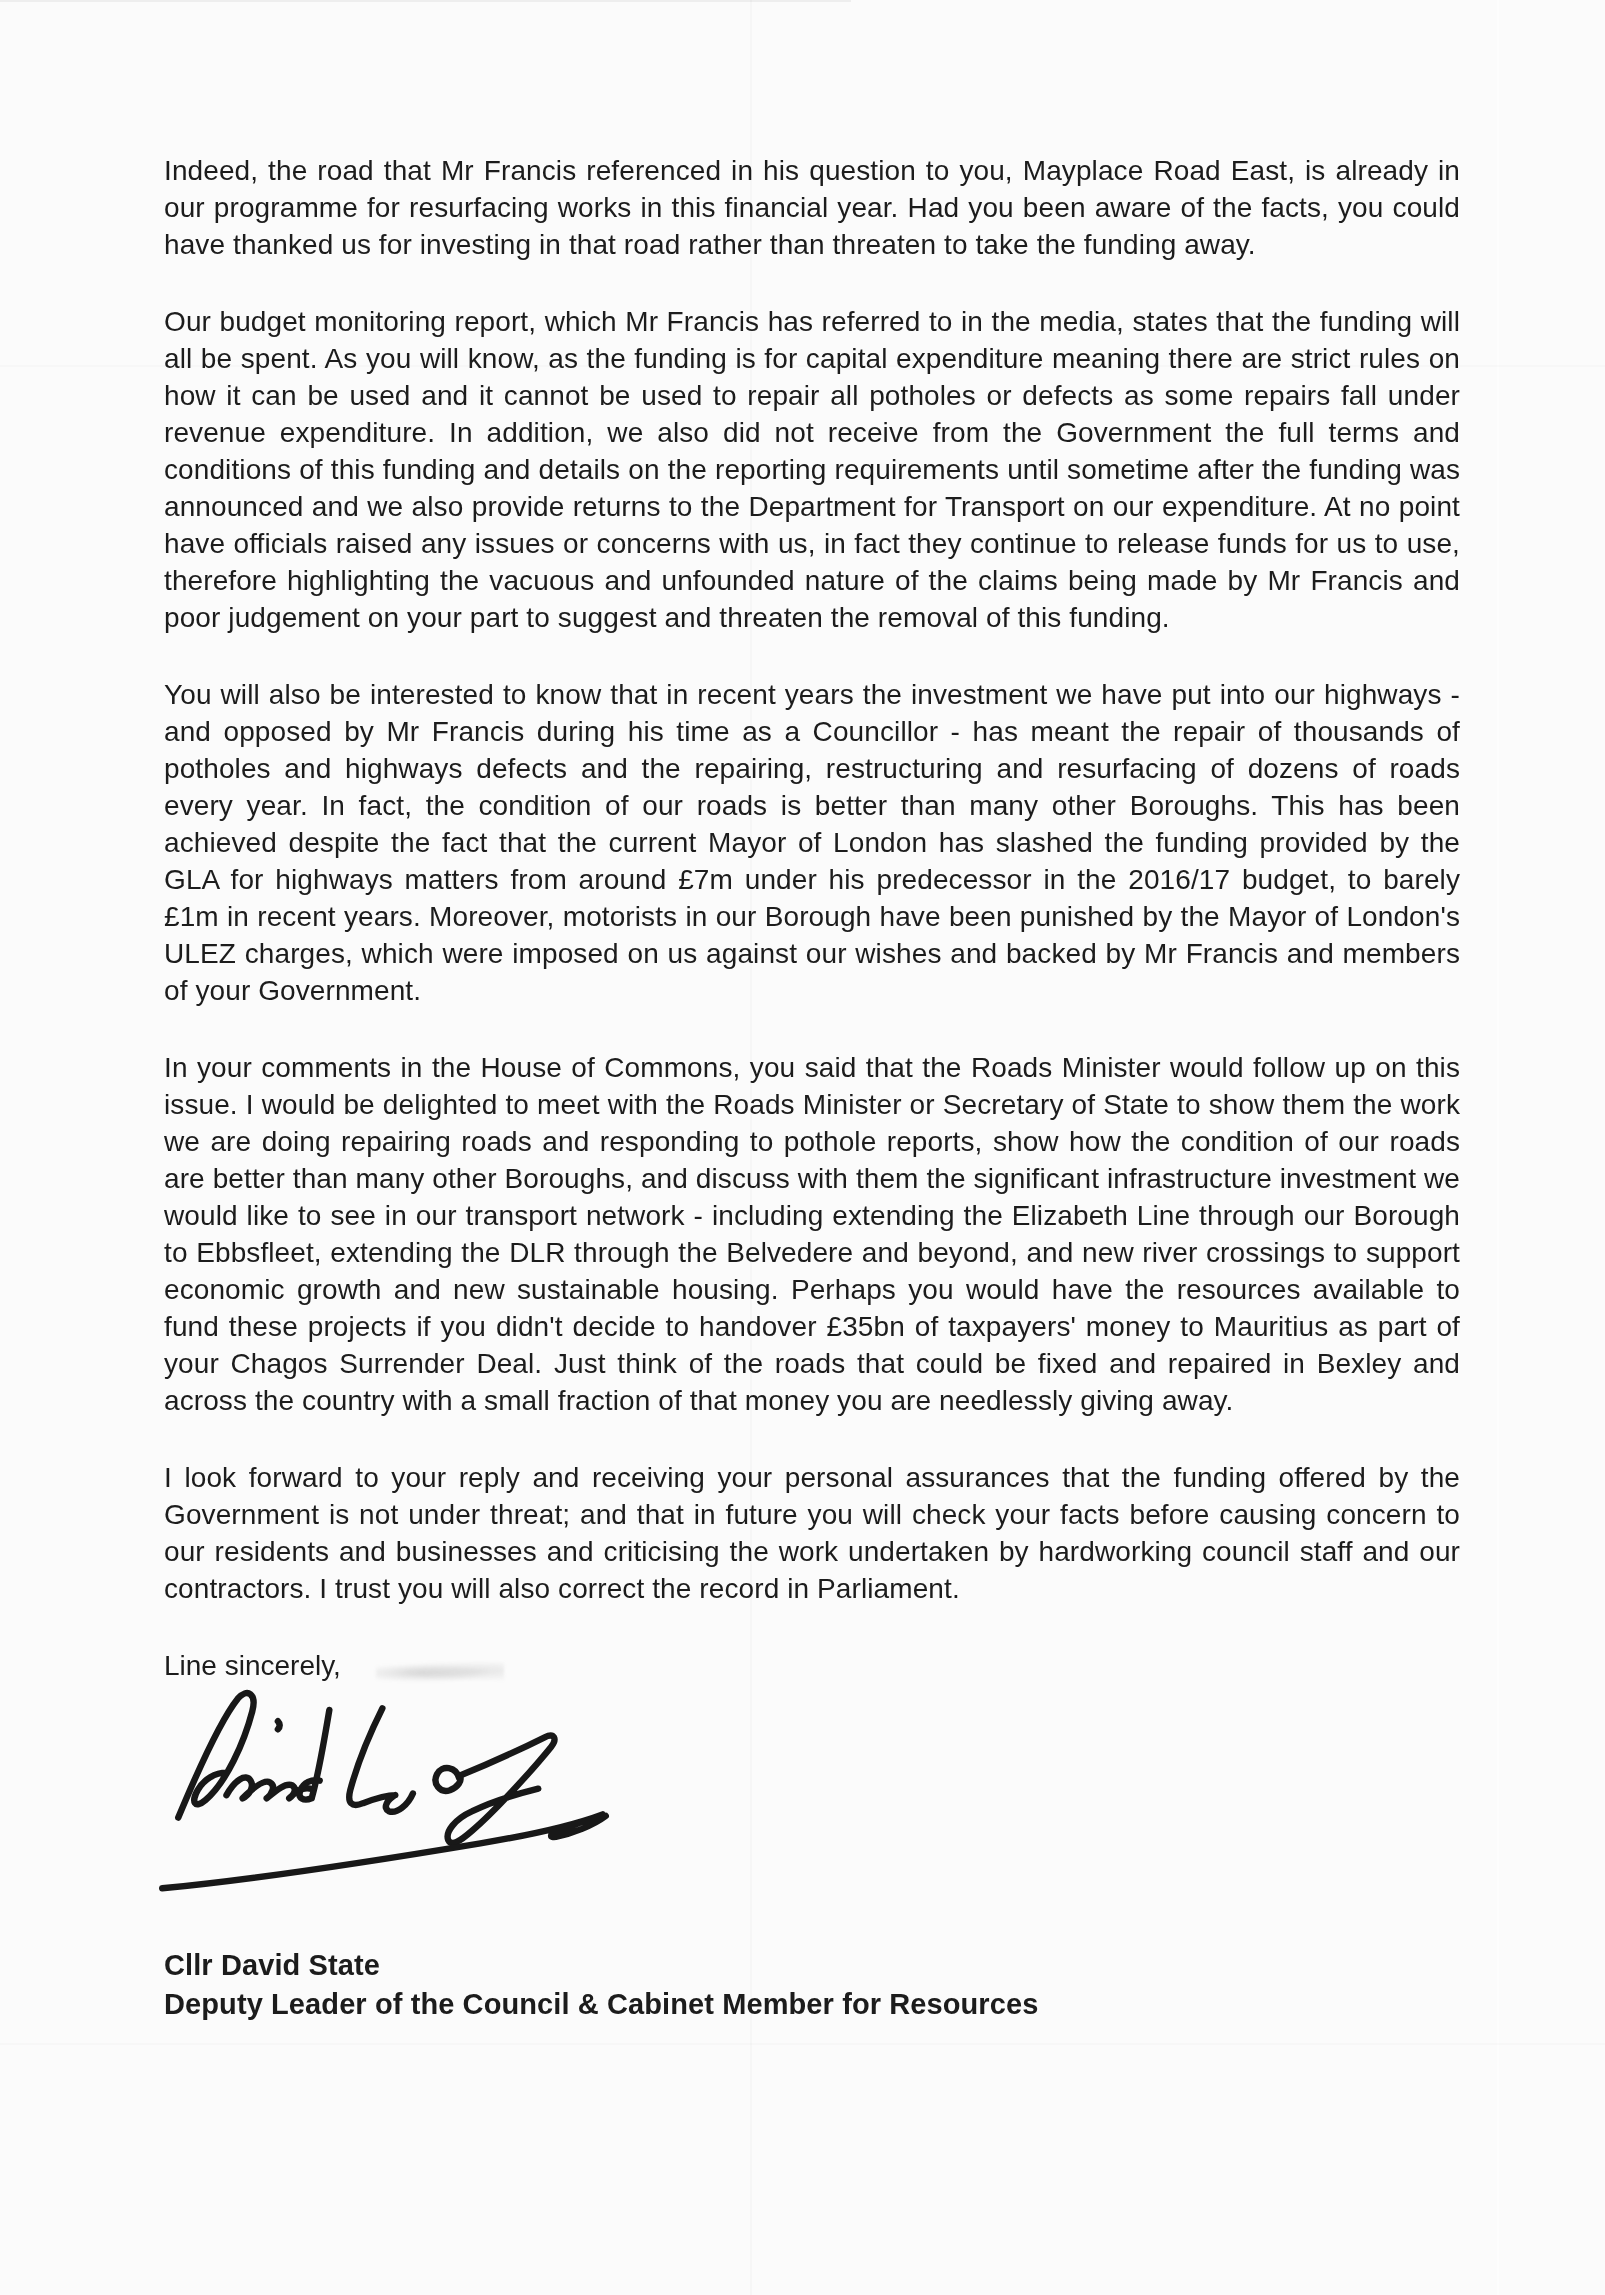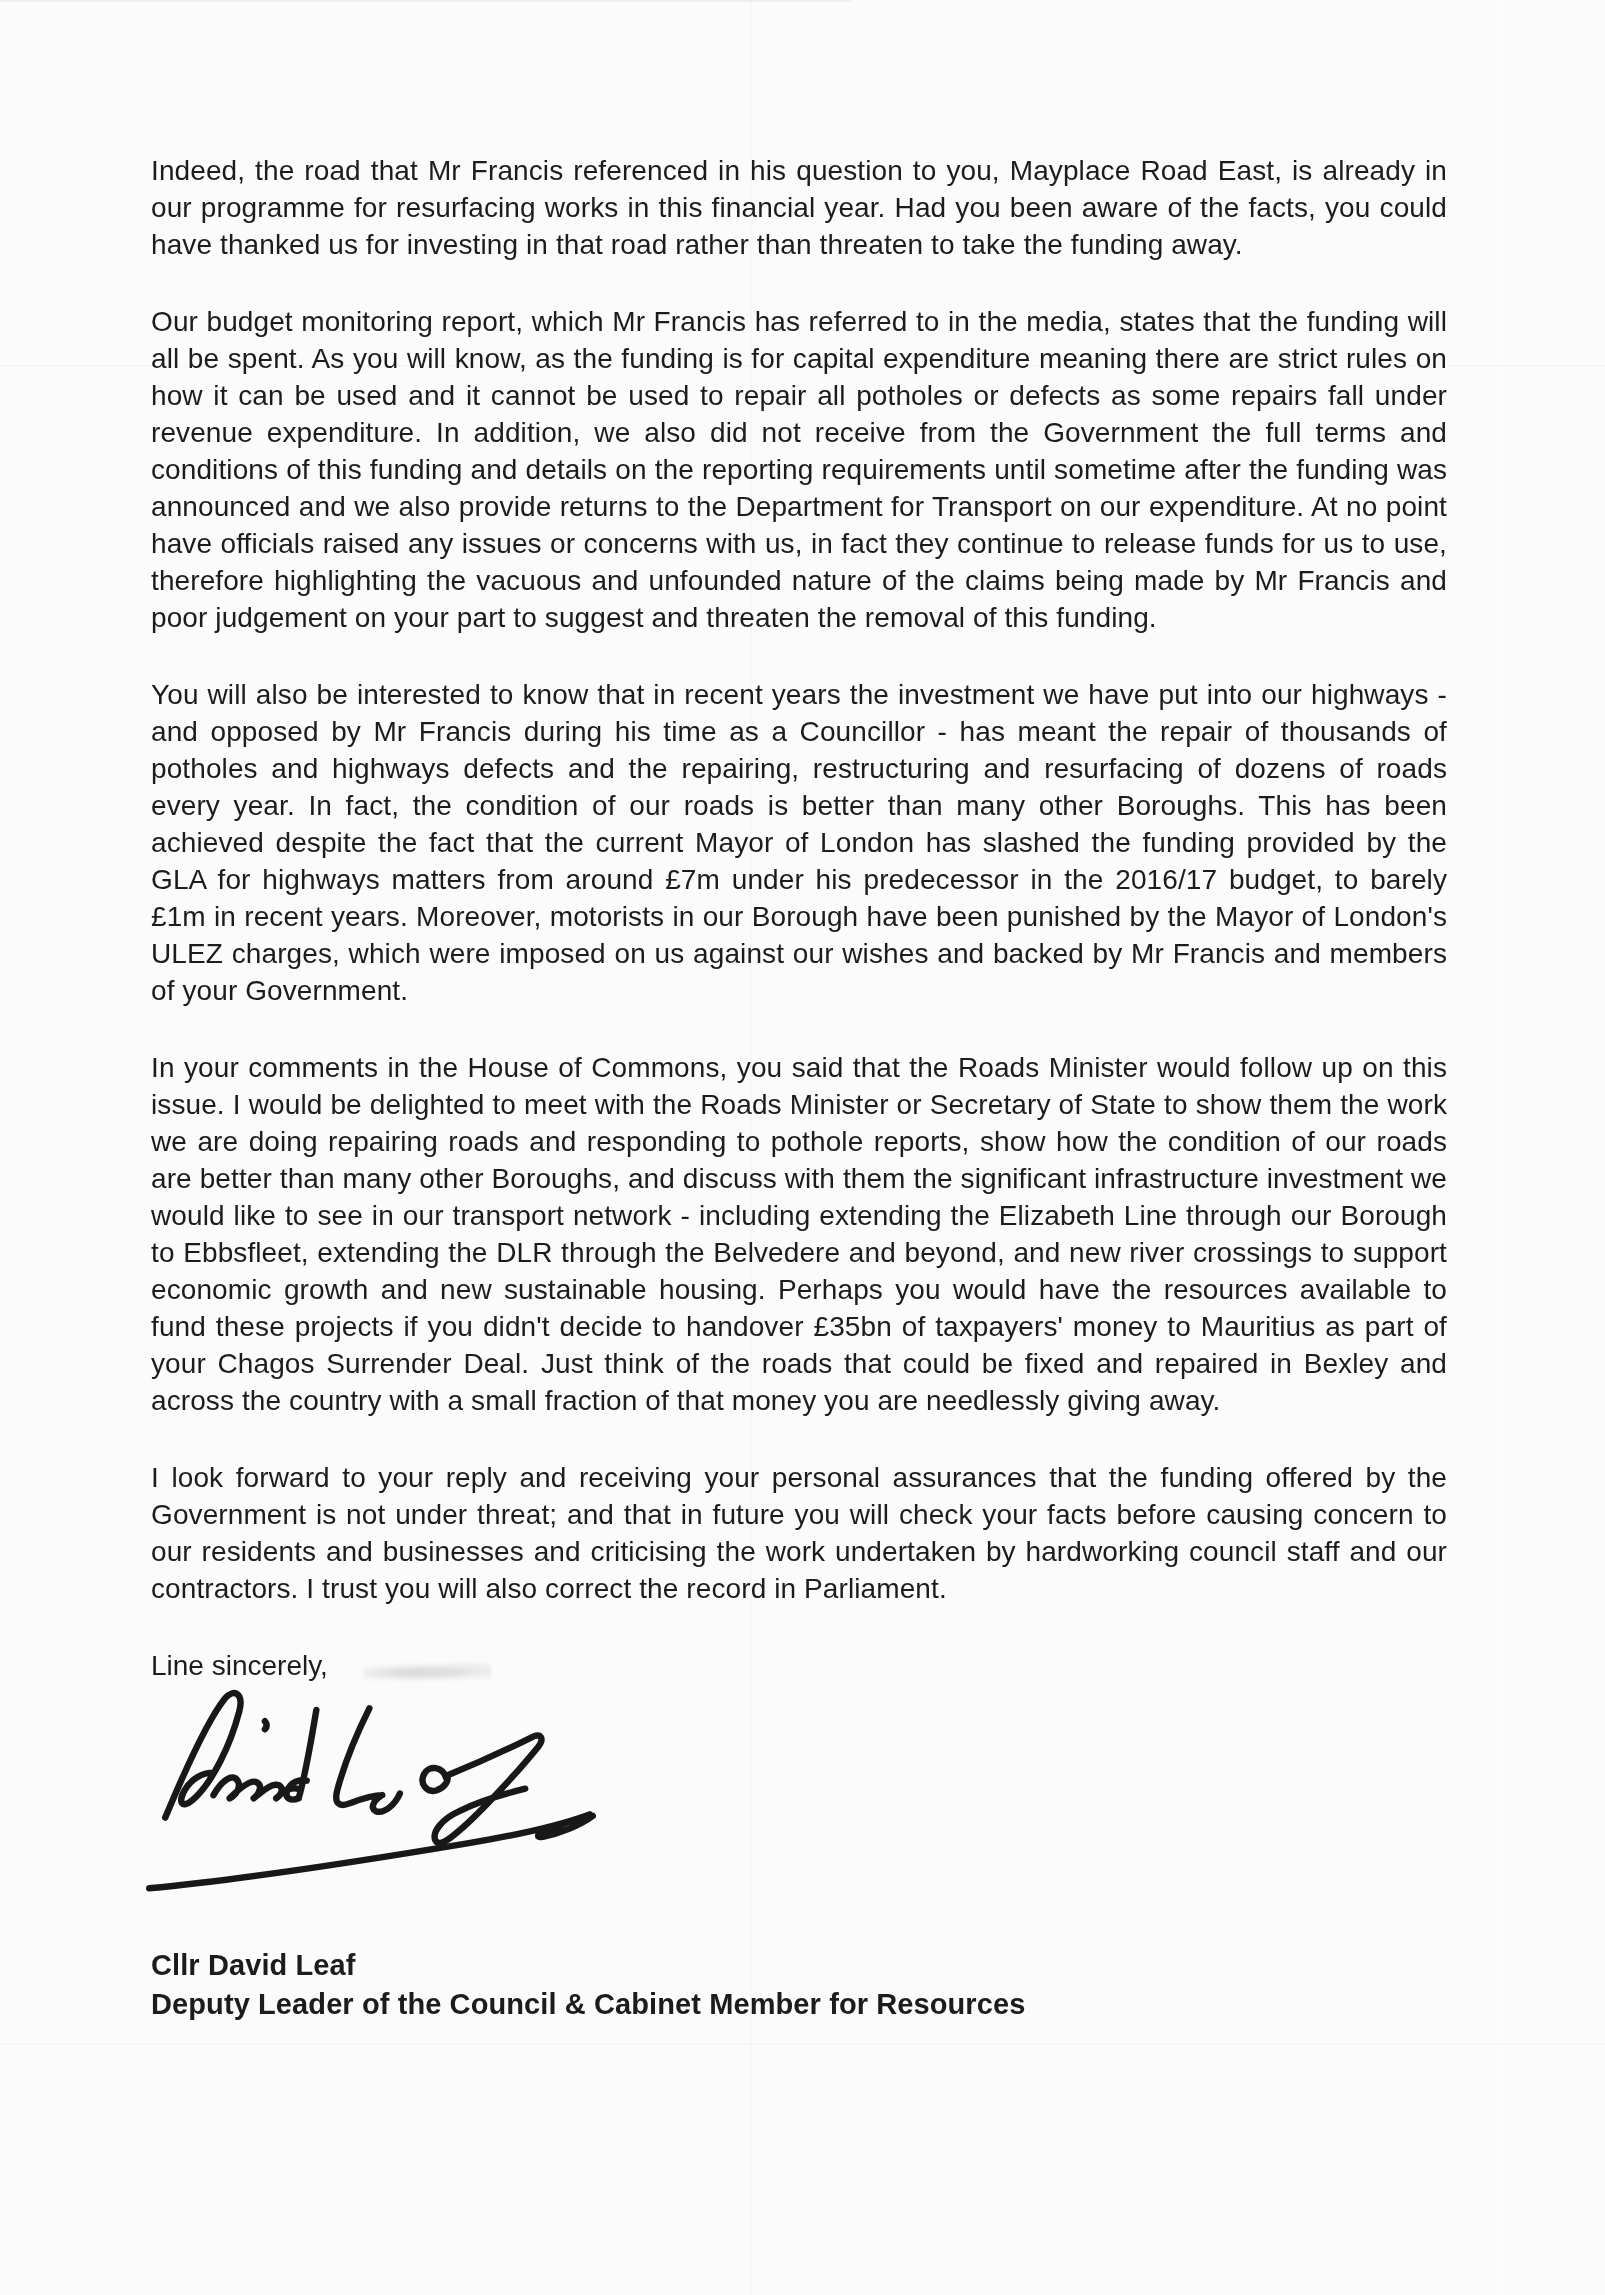--- a/index.html
+++ b/index.html
@@ -25,21 +25,21 @@
   }
   .hseam-1 { top: 365px; }
   .hseam-2 { top: 2043px; }
   .scan-edge-top {
     position: absolute; top: 0; left: 0; width: 851px; height: 2.4px;
     background: rgba(0,0,0,0.05);
   }
 
   .letter-body {
     position: absolute;
-    left: 151px;
+    left: 164px;
     top: 152px;
     width: 1296px;
   }
   .para {
     font-size: 28px;
     line-height: 37px;
     text-align: justify;
     margin: 0 0 40px 0;
     letter-spacing: 0.1px;
   }
@@ -118,19 +118,19 @@
 
         <path d="M374 112 C370 96 352 94 346 106 C340 118 350 130 362 126 C372 122 378 114 374 108"></path>
 
         <path d="M374 108 C408 94 452 74 480 60 C492 54 496 62 488 72 C462 104 416 154 390 176 C374 190 364 196 360 188 C356 178 368 162 390 152 C414 140 448 130 472 124"></path>
 
         <path d="M4 248 C110 238 280 212 400 192 C460 182 520 168 552 156 M552 156 C536 162 508 172 494 178 C486 181 486 185 494 184 C514 180 540 170 556 158"></path>
       </svg>
     </div>
 
     <div class="signoff">
-      <p class="signer-line">Cllr David Leaf</p>
+      <p class="signer-line">Cllr David State</p>
       <p class="signer-line">Deputy Leader of the Council &amp; Cabinet Member for Resources</p>
     </div>
 
   </main>
 </div>
 
 
 </body></html>

